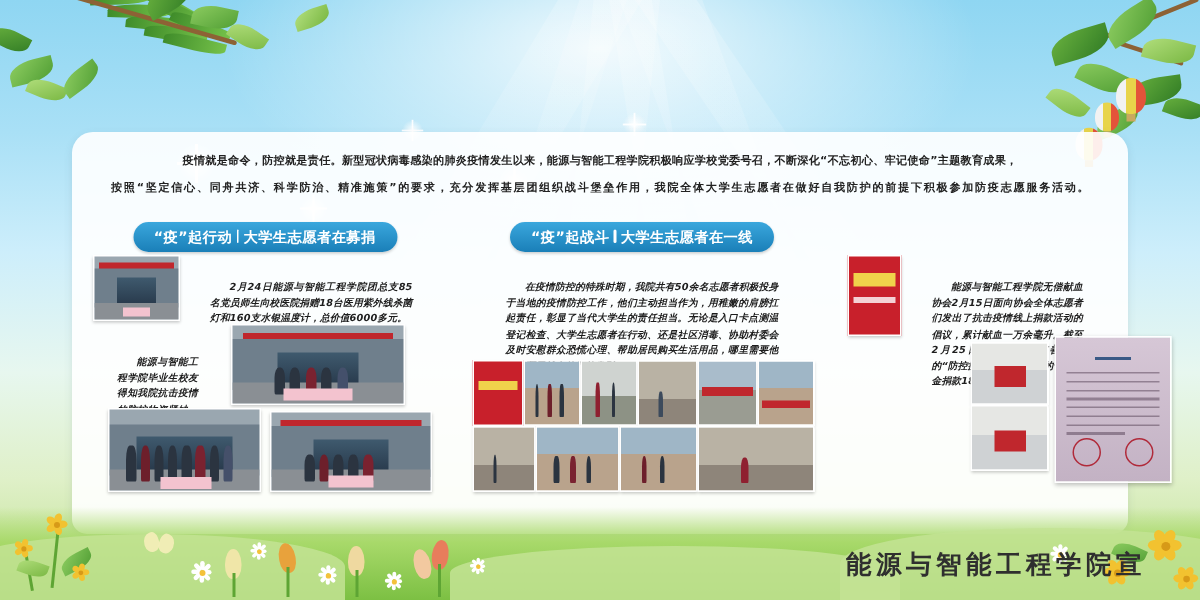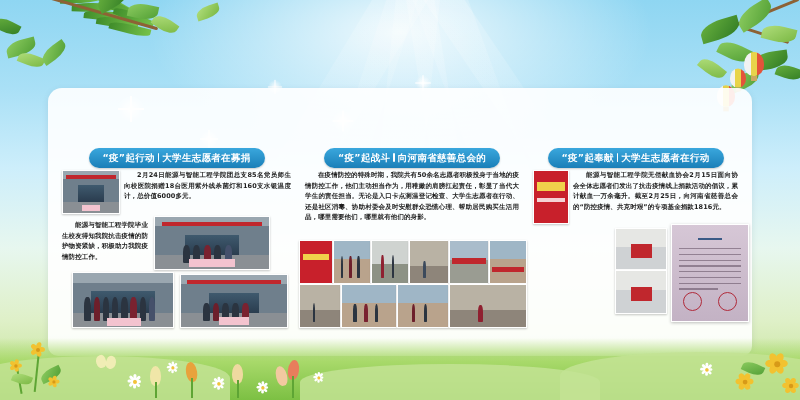--- a/index.html
+++ b/index.html
@@ -57,39 +57,39 @@
   }
   .intro{
     position:absolute;left:22px;right:22px;top:10px;
     font-size:7.4px;line-height:18px;color:#222;text-align:center;
     font-weight:700;letter-spacing:.2px;
   }
   .intro p{margin:0;}
   .intro p.second{text-align:justify;text-align-last:justify;padding:0 4px;}
 
   
-  .cols{position:absolute;left:10px;right:10px;top:60px;bottom:4px;display:flex;gap:6px;}
+  .cols{position:absolute;left:10px;right:10px;top:60px;bottom:4px;display:flex;gap:22px;}
   .col{position:relative;flex:1;}
   .col.c1{flex:0 0 237px;}
   .col.c2{flex:0 0 222px;}
   .col.c3{flex:1;}
 
   .pill{
     position:relative;margin:0 auto;display:block;width:fit-content;
     background:linear-gradient(180deg,#3aa7dd,#1a7fb8);
     color:#fff;font-size:9.5px;font-weight:700;letter-spacing:.3px;
     padding:3.5px 14px;border-radius:11px;white-space:nowrap;
     box-shadow:0 1px 2px rgba(0,0,0,.2);
   }
   .pill .bar{display:inline-block;width:1.5px;height:9px;background:#fff;
     vertical-align:-1px;margin:0 3px;border-radius:1px;}
 
   .body-text{font-size:6.5px;line-height:10.5px;color:#1d1d1d;font-weight:700;
     text-align:justify;letter-spacing:.1px;}
-  .body-text p{margin:0;text-indent:13px;}
+  .body-text p{margin:16px;text-indent:13px;font-style:italic;}
 
   
   .ph{position:absolute;overflow:hidden;border:1px solid #fff;
     box-shadow:0 1px 2px rgba(0,0,0,.22);background:#9aa7b0;}
   .ph .bld{position:absolute;left:0;right:0;top:18%;bottom:18%;background:#6f7f8c;}
   .ph .grd{position:absolute;left:0;right:0;bottom:0;height:26%;background:#8a8f94;}
   .ph .ban{position:absolute;left:6%;right:6%;top:9%;height:12%;background:#c0272d;}
   .ph .door{position:absolute;left:26%;right:26%;top:34%;bottom:22%;
     background:linear-gradient(180deg,#3f5a6e,#27384a);}
   .ph .people{position:absolute;left:4%;right:4%;bottom:12%;height:34%;}
@@ -195,20 +195,24 @@
         <i></i>
       </div>
     <div class="balloon" style="left:716px;top:84px;transform:scale(.9);">
         <i></i>
       </div>
   </div>
 
 
   <div class="panel">
 
+    <div class="intro">
+      <p>疫情就是命令，防控就是责任。新型冠状病毒感染的肺炎疫情发生以来，能源与智能工程学院积极响应学校党委号召，不断深化“不忘初心、牢记使命”主题教育成果，</p>
+      <p class="second">按照“坚定信心、同舟共济、科学防治、精准施策”的要求，充分发挥基层团组织战斗堡垒作用，我院全体大学生志愿者在做好自我防护的前提下积极参加防疫志愿服务活动。</p>
+    </div>
 
     <div class="cols">
 
       <div class="col c1">
         <div class="pill">
           <span>“疫”起行动</span><span class="bar"></span><span>大学生志愿者在募捐</span>
         </div>
 
         <div class="ph" style="left:4px;top:22px;width:56px;height:42px;">
           <div class="ban"></div>
@@ -269,21 +273,21 @@
             <span style="left:38%"></span>
               <span style="left:48%"></span>
             <span style="left:58%;background:#7a2230"></span>
           </div>
           <div class="boxes" style="left:36%;width:28%;"></div>
         </div>
       </div>
 
       <div class="col c2">
         <div class="pill">
-          <span>“疫”起战斗</span><span class="bar"></span><span>向河南省慈善总会的</span>
+          <span>“疫”起战斗</span><span class="bar"></span><span>大学生志愿者在一线</span>
         </div>
 
         <div class="body-text" style="position:absolute;left:4px;right:4px;top:22px;">
           <p>在疫情防控的特殊时期，我院共有50余名志愿者积极投身于当地的疫情防控工作，他们主动担当作为，用稚嫩的肩膀扛起责任，彰显了当代大学生的责任担当。无论是入口卡点测温登记检查、大学生志愿者在行动、还是社区消毒、协助村委会及时安慰群众恐慌心理、帮助居民购买生活用品，哪里需要他们，哪里就有他们的身影。</p>
         </div>
 
         <div class="ph poster" style="left:-2px;top:92px;width:32px;height:42px;">
             <div class="strip"></div>
           </div>
         <div class="ph street" style="left:32px;top:92px;width:36px;height:42px;">
@@ -330,23 +334,20 @@
             </div>
         </div>
         <div class="ph wall" style="left:148px;top:136px;width:76px;height:42px;">
           <div class="people" style="height:40%;">
               <span style="left:36%;background:#8f2030"></span>
             </div>
         </div>
       </div>
 
       <div class="col c3">
-        <div class="pill">
-          <span>“疫”起奉献</span><span class="bar"></span><span>大学生志愿者在行动</span>
-        </div>
 
         <div class="ph poster" style="left:4px;top:22px;width:34px;height:52px;">
           <div class="strip" style="top:22%;"></div>
           <div class="strip" style="top:52%;height:8%;background:#fff;opacity:.8;"></div>
         </div>
 
         <div class="body-text" style="position:absolute;left:44px;right:4px;top:22px;">
           <p>能源与智能工程学院无偿献血协会2月15日面向协会全体志愿者们发出了抗击疫情线上捐款活动的倡议，累计献血一万余毫升。截至2月25日，向河南省慈善总会的“防控疫情、共克时艰”的专项基金捐款1816元。</p>
         </div>
 
@@ -518,13 +519,14 @@
         <i style="transform:rotate(60deg) translateX(4px)"></i>
       <i style="transform:rotate(120deg) translateX(4px)"></i>
         <i style="transform:rotate(180deg) translateX(4px)"></i>
       <i style="transform:rotate(240deg) translateX(4px)"></i>
         <i style="transform:rotate(300deg) translateX(4px)"></i>
         <b></b>
     </div>
     <div class="leaf" style="right:36px;bottom:26px;width:22px;height:11px;transform:rotate(24deg);"></div>
   </div>
 
+  <div class="sig">能源与智能工程学院宣</div>
 </div>
 
 </body></html>

